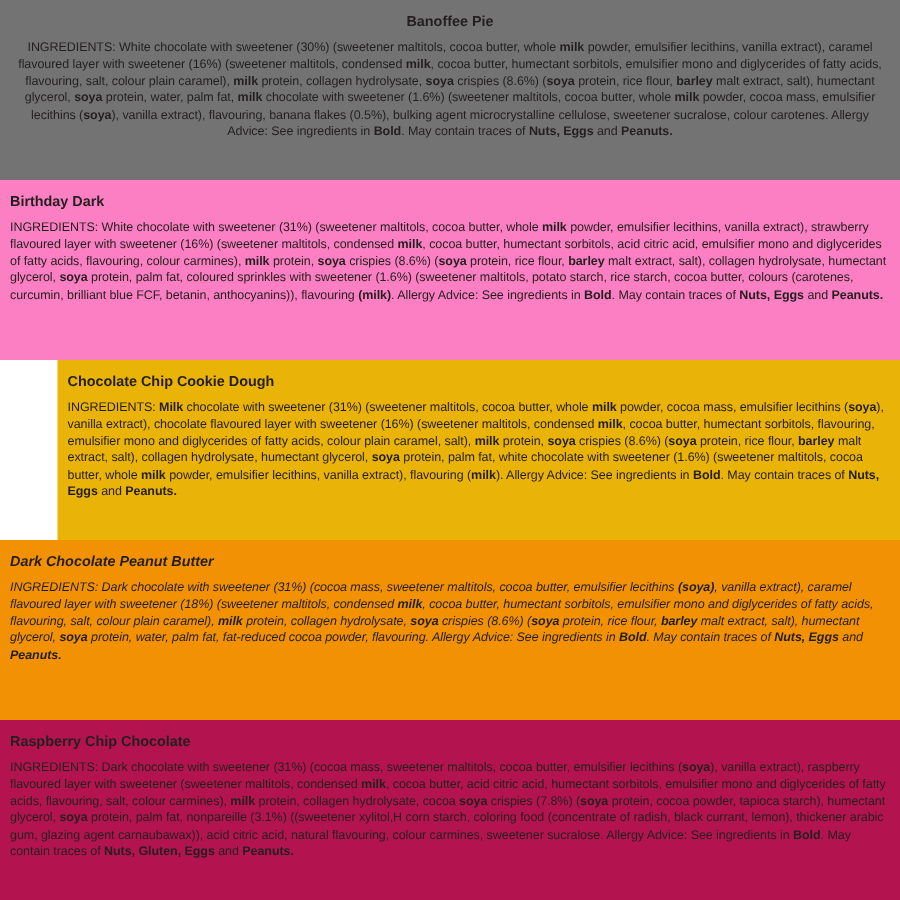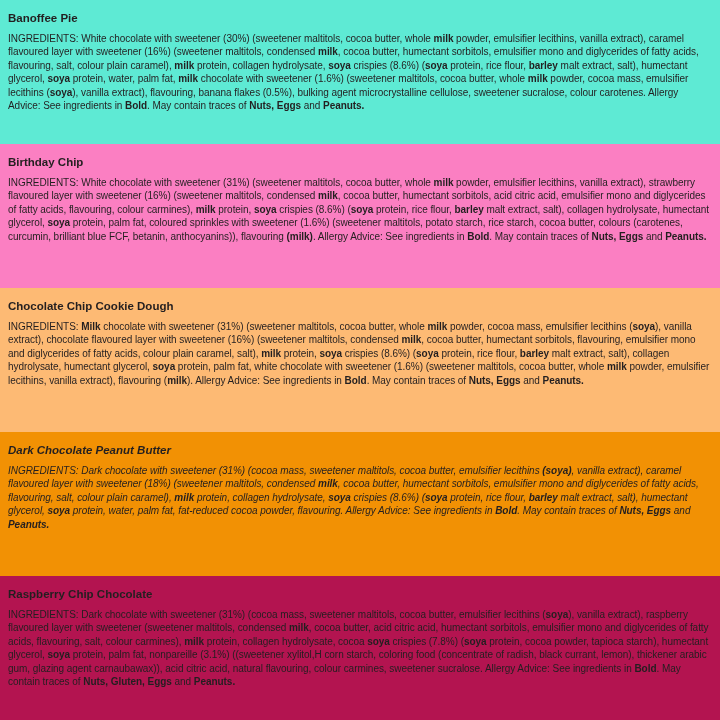--- a/index.html
+++ b/index.html
@@ -25,31 +25,31 @@
     font-size: 10px;
     line-height: 13.4px;
     margin: 0;
     letter-spacing: -0.05px;
   }
   .ing b { font-weight: 700; }
 </style>
 </head>
 <body>
 
-<div class="panel" style="background-color: #5eead4;">
+<div class="panel" style="background-color: #737373; text-align: center;">
   <h2 class="product">Banoffee Pie</h2>
   <p class="ing">INGREDIENTS: White chocolate with sweetener (30%) (sweetener maltitols, cocoa butter, whole <b>milk</b> powder, emulsifier lecithins, vanilla extract), caramel flavoured layer with sweetener (16%) (sweetener maltitols, condensed <b>milk</b>, cocoa butter, humectant sorbitols, emulsifier mono and diglycerides of fatty acids, flavouring, salt, colour plain caramel), <b>milk</b> protein, collagen hydrolysate, <b>soya</b> crispies (8.6%) (<b>soya</b> protein, rice flour, <b>barley</b> malt extract, salt), humectant glycerol, <b>soya</b> protein, water, palm fat, <b>milk</b> chocolate with sweetener (1.6%) (sweetener maltitols, cocoa butter, whole <b>milk</b> powder, cocoa mass, emulsifier lecithins (<b>soya</b>), vanilla extract), flavouring, banana flakes (0.5%), bulking agent microcrystalline cellulose, sweetener sucralose, colour carotenes. Allergy Advice: See ingredients in <b>Bold</b>. May contain traces of <b>Nuts, Eggs</b> and <b>Peanuts.</b></p>
 </div>
 
 <div class="panel" style="background-color: rgb(251, 127, 194);">
-  <h2 class="product">Birthday Chip</h2>
+  <h2 class="product">Birthday Dark</h2>
   <p class="ing">INGREDIENTS: White chocolate with sweetener (31%) (sweetener maltitols, cocoa butter, whole <b>milk</b> powder, emulsifier lecithins, vanilla extract), strawberry flavoured layer with sweetener (16%) (sweetener maltitols, condensed <b>milk</b>, cocoa butter, humectant sorbitols, acid citric acid, emulsifier mono and diglycerides of fatty acids, flavouring, colour carmines), <b>milk</b> protein, <b>soya</b> crispies (8.6%) (<b>soya</b> protein, rice flour, <b>barley</b> malt extract, salt), collagen hydrolysate, humectant glycerol, <b>soya</b> protein, palm fat, coloured sprinkles with sweetener (1.6%) (sweetener maltitols, potato starch, rice starch, cocoa butter, colours (carotenes, curcumin, brilliant blue FCF, betanin, anthocyanins)), flavouring <b>(milk)</b>. Allergy Advice: See ingredients in <b>Bold</b>. May contain traces of <b>Nuts, Eggs</b> and <b>Peanuts.</b></p>
 </div>
 
-<div class="panel" style="background-color: #fdba74;">
+<div class="panel" style="background-color: #eab308; margin-left: 46px;">
   <h2 class="product">Chocolate Chip Cookie Dough</h2>
   <p class="ing">INGREDIENTS: <b>Milk</b> chocolate with sweetener (31%) (sweetener maltitols, cocoa butter, whole <b>milk</b> powder, cocoa mass, emulsifier lecithins (<b>soya</b>), vanilla extract), chocolate flavoured layer with sweetener (16%) (sweetener maltitols, condensed <b>milk</b>, cocoa butter, humectant sorbitols, flavouring, emulsifier mono and diglycerides of fatty acids, colour plain caramel, salt), <b>milk</b> protein, <b>soya</b> crispies (8.6%) (<b>soya</b> protein, rice flour, <b>barley</b> malt extract, salt), collagen hydrolysate, humectant glycerol, <b>soya</b> protein, palm fat, white chocolate with sweetener (1.6%) (sweetener maltitols, cocoa butter, whole <b>milk</b> powder, emulsifier lecithins, vanilla extract), flavouring (<b>milk</b>). Allergy Advice: See ingredients in <b>Bold</b>. May contain traces of <b>Nuts, Eggs</b> and <b>Peanuts.</b></p>
 </div>
 
 <div class="panel" style="background-color: rgb(242, 145, 4); font-style: italic;">
   <h2 class="product">Dark Chocolate Peanut Butter</h2>
   <p class="ing">INGREDIENTS: Dark chocolate with sweetener (31%) (cocoa mass, sweetener maltitols, cocoa butter, emulsifier lecithins <b>(soya)</b>, vanilla extract), caramel flavoured layer with sweetener (18%) (sweetener maltitols, condensed <b>milk</b>, cocoa butter, humectant sorbitols, emulsifier mono and diglycerides of fatty acids, flavouring, salt, colour plain caramel), <b>milk</b> protein, collagen hydrolysate, <b>soya</b> crispies (8.6%) (<b>soya</b> protein, rice flour, <b>barley</b> malt extract, salt), humectant glycerol, <b>soya</b> protein, water, palm fat, fat-reduced cocoa powder, flavouring. Allergy Advice: See ingredients in <b>Bold</b>. May contain traces of <b>Nuts, Eggs</b> and <b>Peanuts.</b></p>
 </div>
 
 <div class="panel" style="background-color: rgb(179, 20, 80);">

